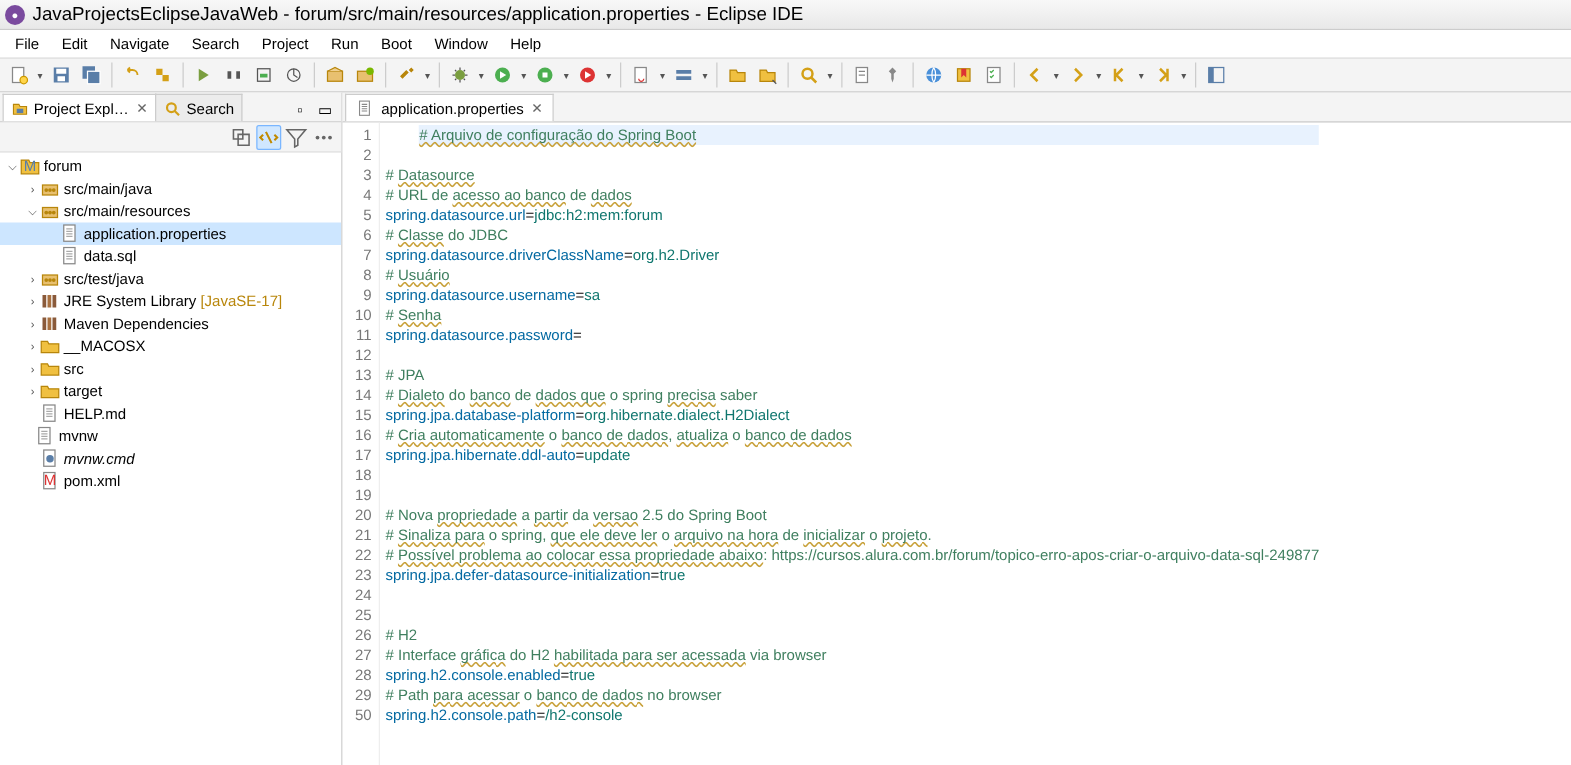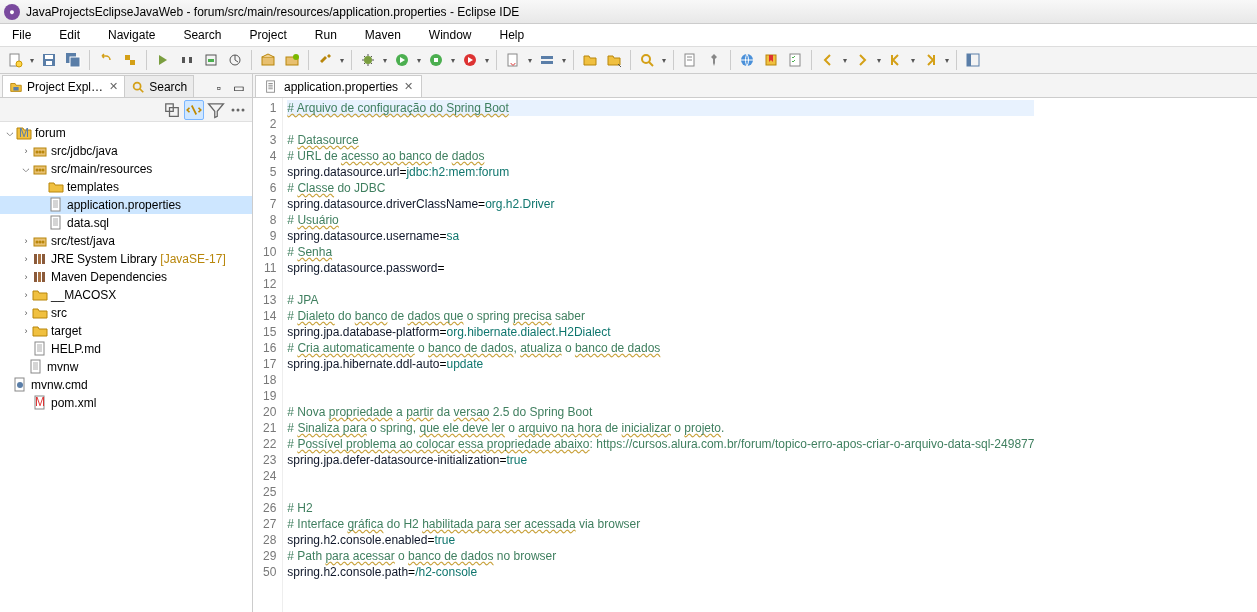--- a/index.html
+++ b/index.html
@@ -1,29 +1,29 @@
 <!DOCTYPE html>
 <html><head>
 <meta charset="utf-8">
 <style>
 * { margin: 0; padding: 0; box-sizing: border-box; font-family: "Segoe UI", Tahoma, sans-serif; font-size: 12px; }
 body { background: #fff; color: #000; width: 1257px; height: 612px; overflow: hidden; display: flex; flex-direction: column; }
 .titlebar { height: 24px; background: linear-gradient(#f8f8f8,#e8e8e8); display: flex; align-items: center; padding: 0 4px; border-bottom: 1px solid #ccc; }
 .titlebar .appicon { width: 16px; height: 16px; background: #7a4a9e; border-radius: 50%; margin-right: 6px; display:flex;align-items:center;justify-content:center;color:#fff;font-size:9px;font-weight:bold;}
-.titlebar .title { font-size: 12px; }
-.menubar { height: 22px; display: flex; align-items: center; padding: 0 4px; gap: 12px; }
+.titlebar .title { font-size: 15px; }
+.menubar { height: 22px; display: flex; align-items: center; padding: 0 4px; gap: 2px; }
 .menubar .menuitem { padding: 2px 8px; cursor: default; }
 .toolbar { height: 28px; background: #f4f4f4; border-top: 1px solid #ddd; border-bottom: 1px solid #ccc; display: flex; align-items: center; padding: 0 4px; gap: 2px; overflow:hidden;}
 .tbtn { width: 22px; height: 22px; display: flex; align-items: center; justify-content: center; border-radius: 2px; cursor: default; position:relative;}
 .tbtn svg { width: 16px; height: 16px; }
 .tsep { width: 1px; height: 20px; background: #ccc; margin: 0 3px; }
 .tdrop { width:8px; display:flex;align-items:center;justify-content:center;}
 .tdrop::after{content:"▾";font-size:8px;color:#555;}
 .main { flex: 1; display: flex; overflow: hidden; }
-.left { width: 253px; border-right: 1px solid #ccc; display: flex; flex-direction: column; background:#fff;}
+.left { width: 274px; border-right: 1px solid #ccc; display: flex; flex-direction: column; background:#fff;}
 .viewtabs { height: 24px; display: flex; align-items: flex-end; background: #f4f4f4; border-bottom: 1px solid #ccc; padding-left: 2px; gap:0;}
 .viewtab { height: 22px; display: flex; align-items: center; padding: 0 6px; border: 1px solid #ccc; border-bottom: none; background: #fff; gap: 4px; margin-right:-1px; white-space:nowrap;}
 .viewtab.inactive { background: #ececec; }
 .viewtab .close { font-size: 11px; color: #666; margin-left: 2px; }
 .viewtab svg{width:14px;height:14px;}
 .viewtoolbar{ display:flex; align-items:center; gap:2px; margin-left:auto; padding-right:4px;}
 .viewtoolbar .vbtn{width:18px;height:18px;display:flex;align-items:center;justify-content:center;}
 .lefttoolbar { height: 24px; background: #f4f4f4; border-bottom: 1px solid #e0e0e0; display: flex; align-items: center; justify-content: flex-end; padding: 0 4px; gap: 2px;}
 .lefttoolbar .vbtn{width:20px;height:20px;display:flex;align-items:center;justify-content:center;border-radius:2px;}
 .lefttoolbar .vbtn.active{background:#d0e7ff;border:1px solid #7ab6ff;}
@@ -36,44 +36,44 @@
 .tlabel { font-size: 12px; }
 .tlabel .deco { color: #b8860b; }
 .editor { flex: 1; display: flex; flex-direction: column; }
 .edtabs { height: 24px; background: #f4f4f4; border-bottom: 1px solid #ccc; display: flex; align-items: flex-end; padding-left: 2px;}
 .edtab { height: 22px; display: flex; align-items: center; padding: 0 8px; border: 1px solid #ccc; border-bottom: none; background: #fff; gap: 6px;}
 .edtab svg{width:14px;height:14px;}
 .edtab .close { font-size: 11px; color: #666; }
 .codearea { flex: 1; display: flex; overflow: auto; font-family: Consolas, "Courier New", monospace; font-size: 13px; line-height: 16px; }
 .gutter { background: #fff; color: #787878; text-align: right; padding: 2px 6px 2px 10px; user-select: none; border-right:1px solid #eee;}
 .code { padding: 2px 0 2px 4px; white-space: pre; }
-.codeline.hl{ background:#e8f2fe;}
+.codeline.hl{ background:#e8f2fe;margin-left:27px;}
 .c-comment { color: #3f7f5f; }
-.c-key { color: #0f172a; }
+.c-key { color: #0369a1; }
 .c-eq { color: #000; }
 .c-val { color: #0f766e; }
 .c-url { color: #3f7f5f; }
 .underline { text-decoration: underline wavy #c8a13a; text-decoration-skip-ink: none; }
 </style>
 </head>
 <body>
 
 <div class="titlebar">
   <span class="appicon">●</span>
   <span class="title">JavaProjectsEclipseJavaWeb - forum/src/main/resources/application.properties - Eclipse IDE</span>
 </div>
 
 <div class="menubar" id="menubar">
     <div class="menuitem">File</div>
     <div class="menuitem">Edit</div>
     <div class="menuitem">Navigate</div>
     <div class="menuitem">Search</div>
     <div class="menuitem">Project</div>
     <div class="menuitem">Run</div>
-    <div class="menuitem">Maven</div>
+    <div class="menuitem">Boot</div>
     <div class="menuitem">Window</div>
     <div class="menuitem">Help</div>
   </div>
 
 <div class="toolbar" id="toolbar">
     <div class="tbtn">
       <svg viewBox="0 0 16 16">
         <rect x="3" y="2" width="9" height="12" fill="#fff" stroke="#888"></rect>
         <circle cx="12" cy="12" r="3" fill="#ffd54a" stroke="#c90"></circle>
       </svg>
@@ -338,43 +338,34 @@
         <div class="treerow" style="padding-left: 20px;">
           <span class="twist">›</span>
           <span class="ticon">
             <svg viewBox="0 0 16 16">
               <rect x="2" y="5" width="12" height="8" fill="#e8c070" stroke="#b8860b"></rect>
               <circle cx="5" cy="9" r="1.5" fill="#b8860b"></circle>
               <circle cx="8" cy="9" r="1.5" fill="#b8860b"></circle>
               <circle cx="11" cy="9" r="1.5" fill="#b8860b"></circle>
             </svg>
           </span>
-          <span class="tlabel">src/jdbc/java</span>
+          <span class="tlabel">src/main/java</span>
         </div>
         <div class="treerow" style="padding-left: 20px;">
           <span class="twist">⌵</span>
           <span class="ticon">
             <svg viewBox="0 0 16 16">
               <rect x="2" y="5" width="12" height="8" fill="#e8c070" stroke="#b8860b"></rect>
               <circle cx="5" cy="9" r="1.5" fill="#b8860b"></circle>
               <circle cx="8" cy="9" r="1.5" fill="#b8860b"></circle>
               <circle cx="11" cy="9" r="1.5" fill="#b8860b"></circle>
             </svg>
           </span>
           <span class="tlabel">src/main/resources</span>
         </div>
-        <div class="treerow" style="padding-left: 36px;">
-          <span class="twist"></span>
-          <span class="ticon">
-            <svg viewBox="0 0 16 16">
-              <path d="M1 4h5l1 2h8v7H1z" fill="#f0c040" stroke="#b8860b"></path>
-            </svg>
-          </span>
-          <span class="tlabel">templates</span>
-        </div>
         <div class="treerow selected" style="padding-left: 36px;">
           <span class="twist"></span>
           <span class="ticon">
             <svg viewBox="0 0 16 16">
               <rect x="3" y="1" width="9" height="13" fill="#fff" stroke="#888"></rect>
               <path d="M5 4h5M5 6h5M5 8h5M5 10h5" stroke="#aaa"></path>
             </svg>
           </span>
           <span class="tlabel">application.properties</span>
         </div>
@@ -462,21 +453,21 @@
         <div class="treerow" style="padding-left: 16px;">
           <span class="twist"></span>
           <span class="ticon">
             <svg viewBox="0 0 16 16">
               <rect x="3" y="1" width="9" height="13" fill="#fff" stroke="#888"></rect>
               <path d="M5 4h5M5 6h5M5 8h5M5 10h5" stroke="#aaa"></path>
             </svg>
           </span>
           <span class="tlabel">mvnw</span>
         </div>
-        <div class="treerow" style="">
+        <div class="treerow" style="padding-left: 20px; font-style: italic;">
           <span class="twist"></span>
           <span class="ticon">
             <svg viewBox="0 0 16 16">
               <rect x="3" y="1" width="9" height="13" fill="#fff" stroke="#888"></rect>
               <circle cx="8" cy="8" r="3" fill="#5a7ea8"></circle>
             </svg>
           </span>
           <span class="tlabel">mvnw.cmd</span>
         </div>
         <div class="treerow" style="padding-left: 20px;">

